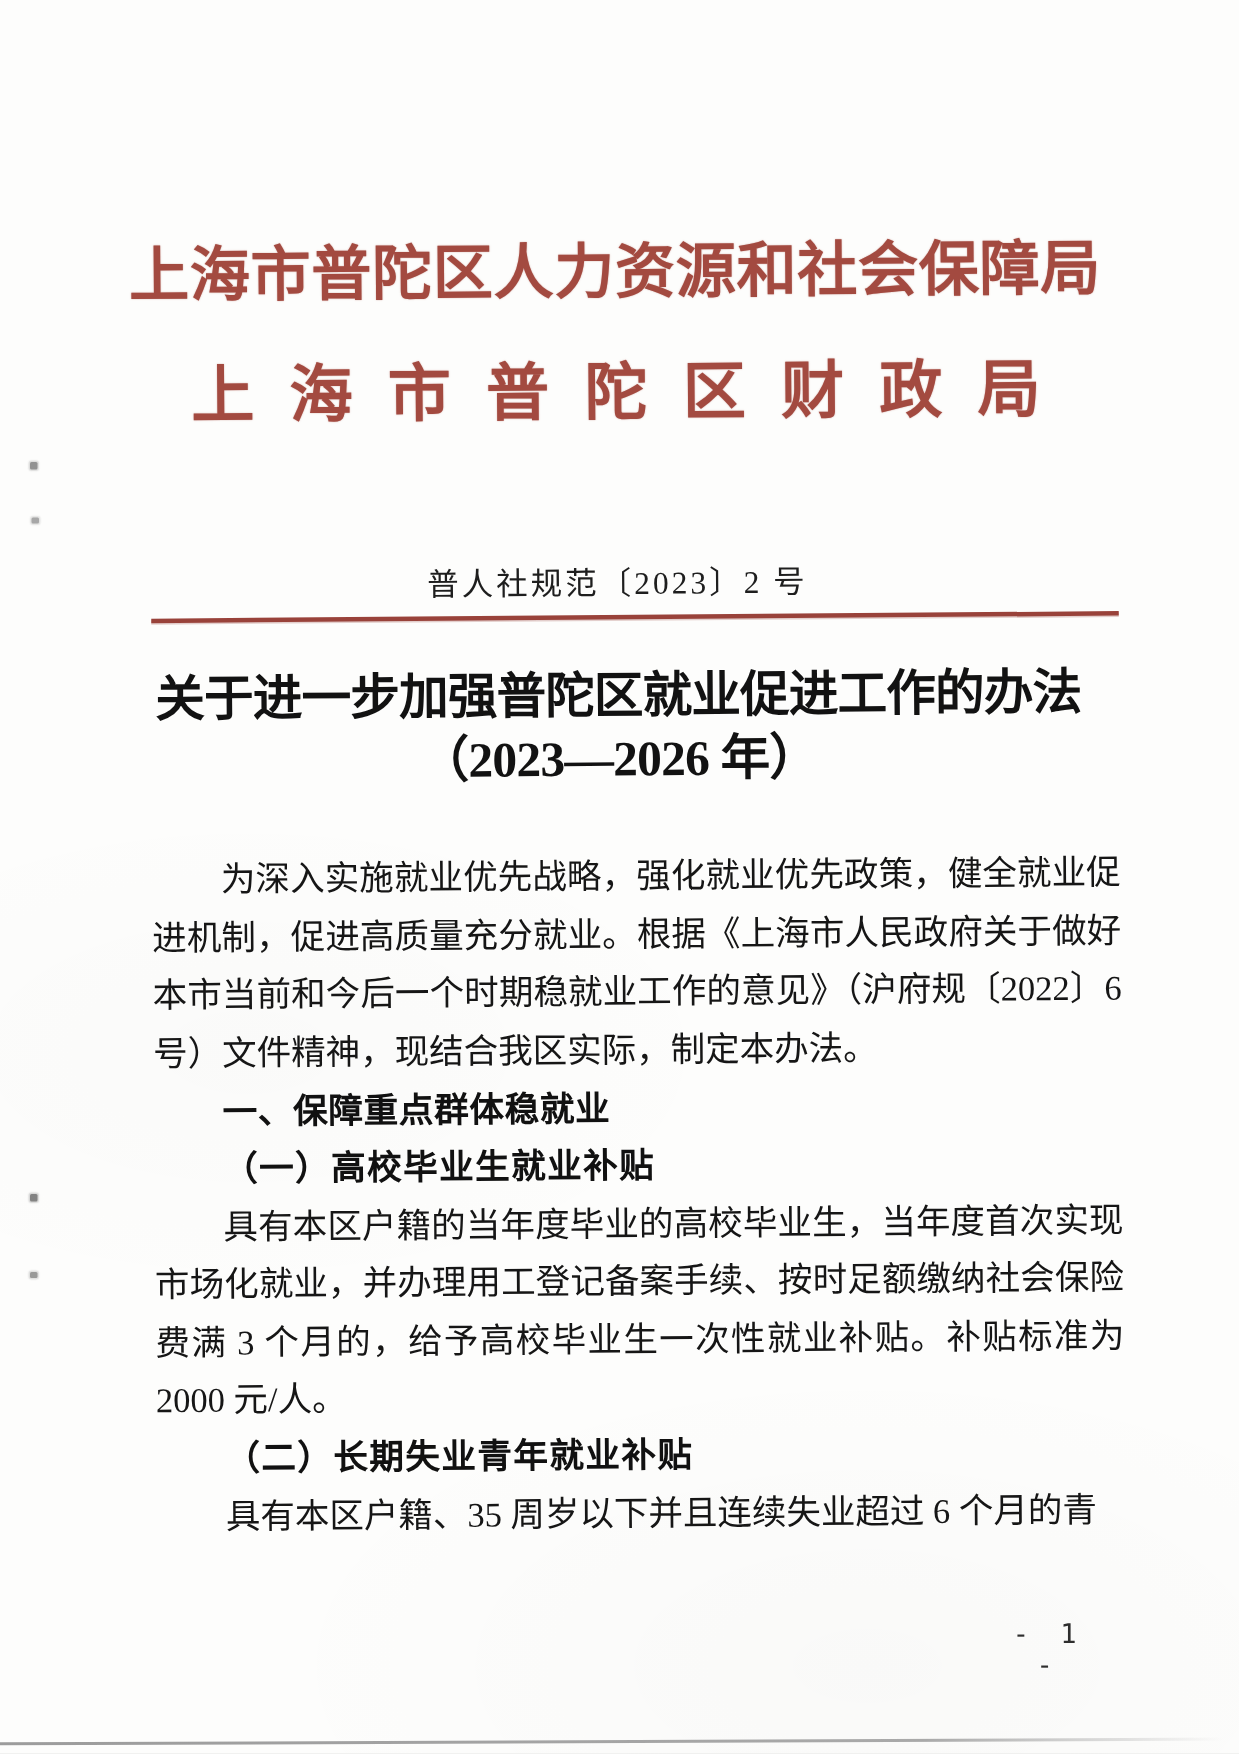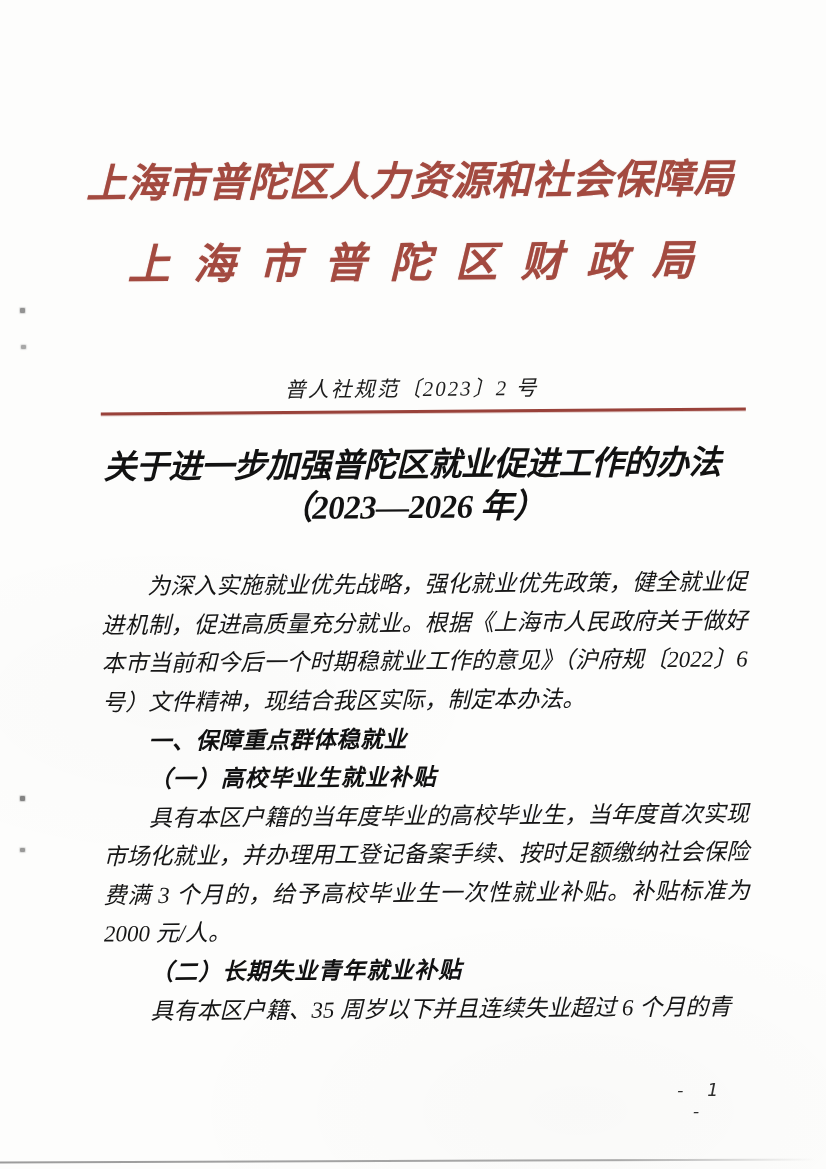--- a/index.html
+++ b/index.html
@@ -12,21 +12,20 @@
     width: 826px;
     height: 1169px;
     margin: 0 auto;
     background:
       radial-gradient(ellipse 600px 300px at 70% 95%, rgba(0,0,0,0.015), transparent 70%),
       radial-gradient(ellipse 500px 250px at 20% 60%, rgba(0,0,0,0.012), transparent 70%),
       #fdfdfc;
     overflow: hidden;
     font-family: "Liberation Serif", serif;
     color: var(--ink, #1c1c1c);
-    font-style: italic;
   }
   
   .tilt {
     position: absolute;
     left: 0; top: 0; right: 0; bottom: 0;
     transform: rotate(-0.45deg);
     transform-origin: 413px 560px;
   }
 
   .org-line1 {

